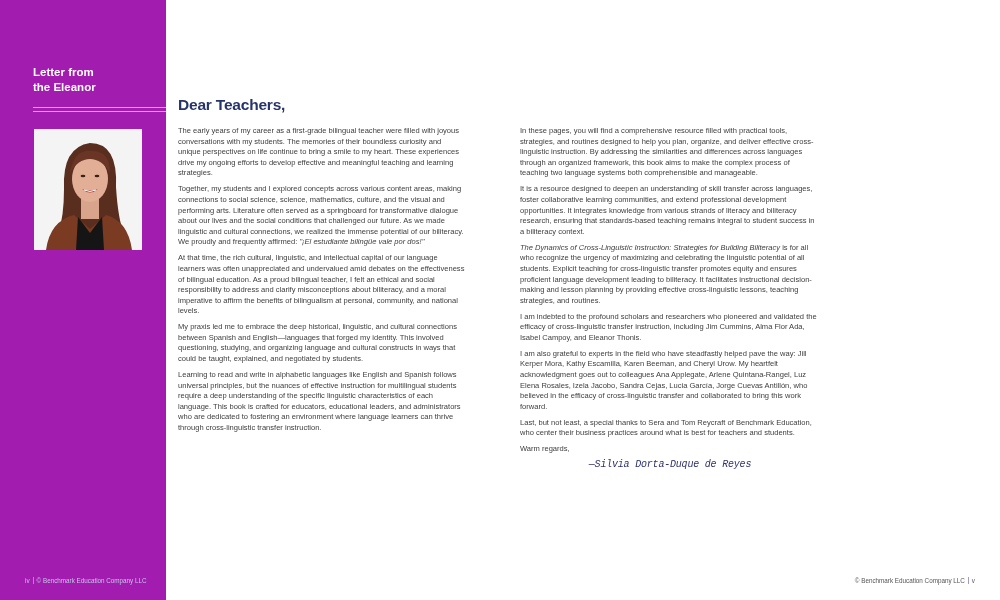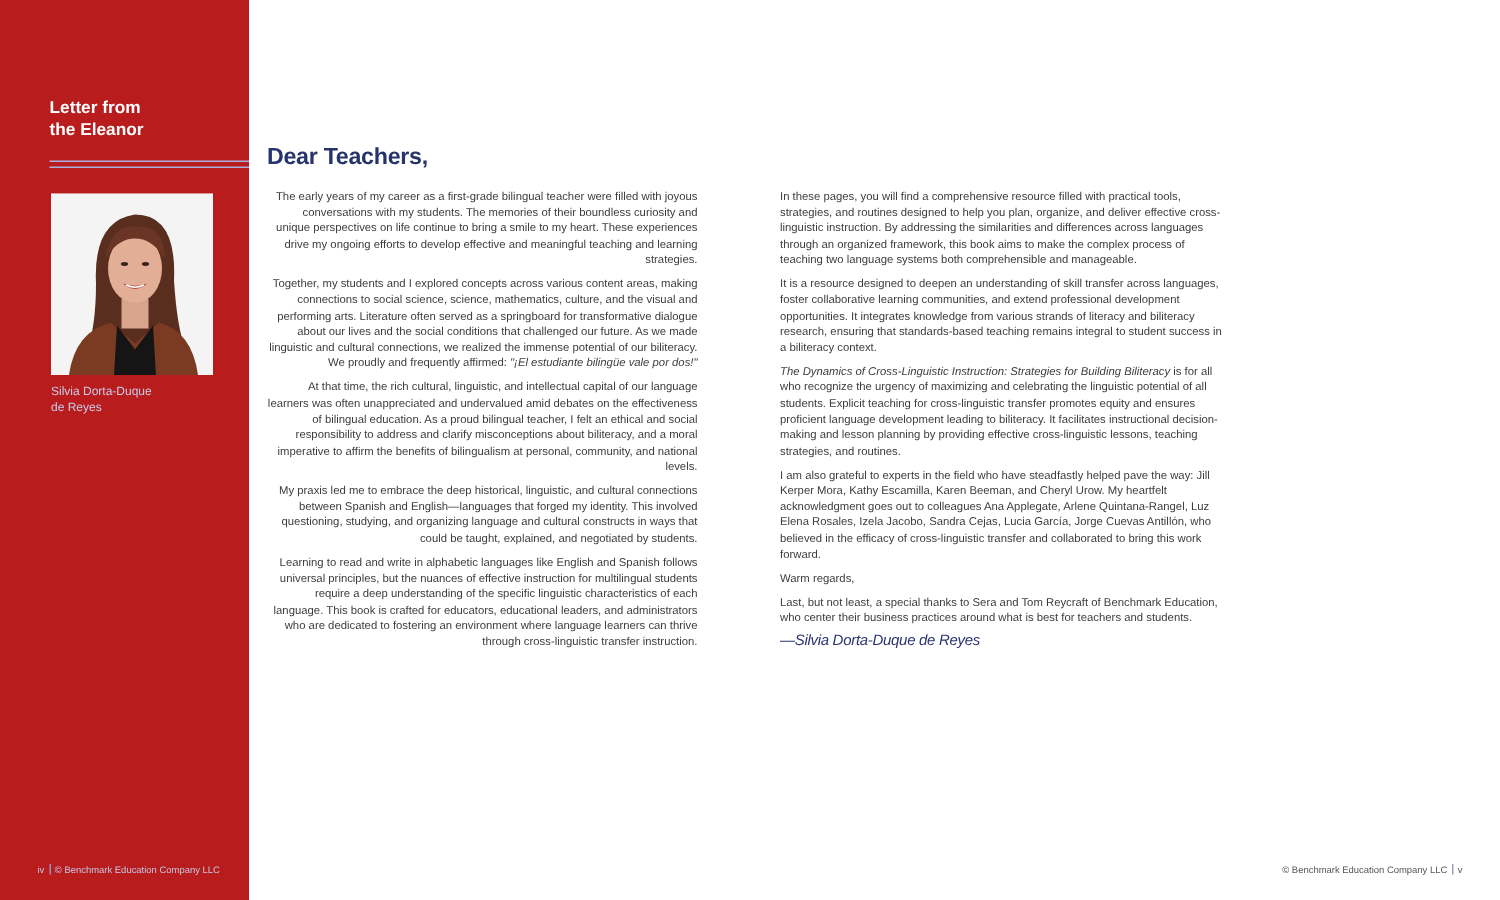--- a/index.html
+++ b/index.html
@@ -3,21 +3,21 @@
 <meta charset="utf-8">
 <style>
   html, body { margin: 0; padding: 0; }
   body {
     width: 1000px; height: 600px; position: relative; overflow: hidden;
     background: #ffffff;
     font-family: "Liberation Sans", sans-serif;
   }
   .sidebar {
     position: absolute; left: 0; top: 0; width: 166px; height: 600px;
-    background: #b91c1c;
+    background: #a21caf;
   }
   .sidebar-title {
     position: absolute; left: 33px; top: 65px; width: 120px;
     color: #ffffff; font-weight: bold; font-size: 11.5px; line-height: 15px;
   }
   .rule {
     position: absolute; left: 33px; width: 133px; height: 1px;
     background: #a9b2e0;
   }
   .rule.r1 { top: 107px; }
@@ -41,28 +41,28 @@
   .folio.right .sep { background: #9aa0c6; }
 
   .heading {
     position: absolute; left: 178px; top: 96px;
     color: #26346b; font-weight: bold; font-size: 15.5px; letter-spacing: -0.2px;
   }
   .col {
     position: absolute; top: 126px; width: 290px;
     color: #3d3d3d; font-size: 7.55px; line-height: 10.6px;
   }
-  .col.c1 { left: 178px; width: 287px; text-align: right; }
+  .col.c1 { left: 178px; width: 287px; }
   .col.c2 { left: 520px; width: 300px; }
   .col p { margin: 0 0 5.4px 0; }
   .col em { font-style: italic; }
   .signature {
     margin-top: 3px;
-    font-family: Liberation Sans, sans-serif; font-style: italic;
-    color: #2d3270; font-size: 10px; letter-spacing: -0.2px;
+    font-family: Liberation Mono, monospace; font-style: italic;
+    color: #2d3270; font-size: 10px; letter-spacing: -0.2px; text-align: center;
   }
 </style>
 </head>
 <body>
 
 <div class="sidebar">
   <div class="sidebar-title">
     <div>Letter from</div>
     <div>the Eleanor</div>
   </div>
@@ -86,45 +86,42 @@
       <path d="M36 44 Q40 20 58 22 Q76 22 76 44 Q68 30 56 30 Q44 30 36 44 Z" fill="#6a3524"></path>
 
       <ellipse cx="49" cy="47" rx="2.4" ry="1.3" fill="#3a2219"></ellipse>
       <ellipse cx="63" cy="47" rx="2.4" ry="1.3" fill="#3a2219"></ellipse>
 
       <path d="M48 60 Q56 67 64 60 Q56 63 48 60 Z" fill="#b0303a"></path>
       <path d="M50 61 Q56 64 62 61" stroke="#ffffff" stroke-width="1" fill="none"></path>
     </svg>
   </div>
 
-  <div class="caption">
-    <div>Silvia Dorta-Duque</div>
-    <div>de Reyes</div>
-  </div>
 
   <div class="folio left">
     <span>iv</span><span class="sep"></span><span>© Benchmark Education Company LLC</span>
   </div>
 </div>
 
 <div class="heading">Dear Teachers,</div>
 
 <div class="col c1">
   <p>The early years of my career as a first-grade bilingual teacher were filled with joyous conversations with my students. The memories of their boundless curiosity and unique perspectives on life continue to bring a smile to my heart. These experiences drive my ongoing efforts to develop effective and meaningful teaching and learning strategies.</p>
   <p><span>Together, my students and I explored concepts across various content areas, making connections to social science, science, mathematics, culture, and the visual and performing arts. Literature often served as a springboard for transformative dialogue about our lives and the social conditions that challenged our future. As we made linguistic and cultural connections, we realized the immense potential of our biliteracy. We proudly and frequently affirmed:</span> <em>"¡El estudiante bilingüe vale por dos!"</em></p>
   <p>At that time, the rich cultural, linguistic, and intellectual capital of our language learners was often unappreciated and undervalued amid debates on the effectiveness of bilingual education. As a proud bilingual teacher, I felt an ethical and social responsibility to address and clarify misconceptions about biliteracy, and a moral imperative to affirm the benefits of bilingualism at personal, community, and national levels.</p>
   <p>My praxis led me to embrace the deep historical, linguistic, and cultural connections between Spanish and English—languages that forged my identity. This involved questioning, studying, and organizing language and cultural constructs in ways that could be taught, explained, and negotiated by students.</p>
   <p>Learning to read and write in alphabetic languages like English and Spanish follows universal principles, but the nuances of effective instruction for multilingual students require a deep understanding of the specific linguistic characteristics of each language. This book is crafted for educators, educational leaders, and administrators who are dedicated to fostering an environment where language learners can thrive through cross-linguistic transfer instruction.</p>
 </div>
 
 <div class="col c2">
   <p>In these pages, you will find a comprehensive resource filled with practical tools, strategies, and routines designed to help you plan, organize, and deliver effective cross-linguistic instruction. By addressing the similarities and differences across languages through an organized framework, this book aims to make the complex process of teaching two language systems both comprehensible and manageable.</p>
   <p>It is a resource designed to deepen an understanding of skill transfer across languages, foster collaborative learning communities, and extend professional development opportunities. It integrates knowledge from various strands of literacy and biliteracy research, ensuring that standards-based teaching remains integral to student success in a biliteracy context.</p>
   <p><em>The Dynamics of Cross-Linguistic Instruction: Strategies for Building Biliteracy</em> <span>is for all who recognize the urgency of maximizing and celebrating the linguistic potential of all students. Explicit teaching for cross-linguistic transfer promotes equity and ensures proficient language development leading to biliteracy. It facilitates instructional decision-making and lesson planning by providing effective cross-linguistic lessons, teaching strategies, and routines.</span></p>
+  <p>I am indebted to the profound scholars and researchers who pioneered and validated the efficacy of cross-linguistic transfer instruction, including Jim Cummins, Alma Flor Ada, Isabel Campoy, and Eleanor Thonis.</p>
   <p>I am also grateful to experts in the field who have steadfastly helped pave the way: Jill Kerper Mora, Kathy Escamilla, Karen Beeman, and Cheryl Urow. My heartfelt acknowledgment goes out to colleagues Ana Applegate, Arlene Quintana-Rangel, Luz Elena Rosales, Izela Jacobo, Sandra Cejas, Lucia García, Jorge Cuevas Antillón, who believed in the efficacy of cross-linguistic transfer and collaborated to bring this work forward.</p>
+  <p>Last, but not least, a special thanks to Sera and Tom Reycraft of Benchmark Education, who center their business practices around what is best for teachers and students.</p>
   <p>Warm regards,</p>
-  <p>Last, but not least, a special thanks to Sera and Tom Reycraft of Benchmark Education, who center their business practices around what is best for teachers and students.</p>
   <div class="signature">—Silvia Dorta-Duque de Reyes</div>
 </div>
 
 <div class="folio right">
   <span>© Benchmark Education Company LLC</span><span class="sep"></span><span>v</span>
 </div>
 
 </body></html>

